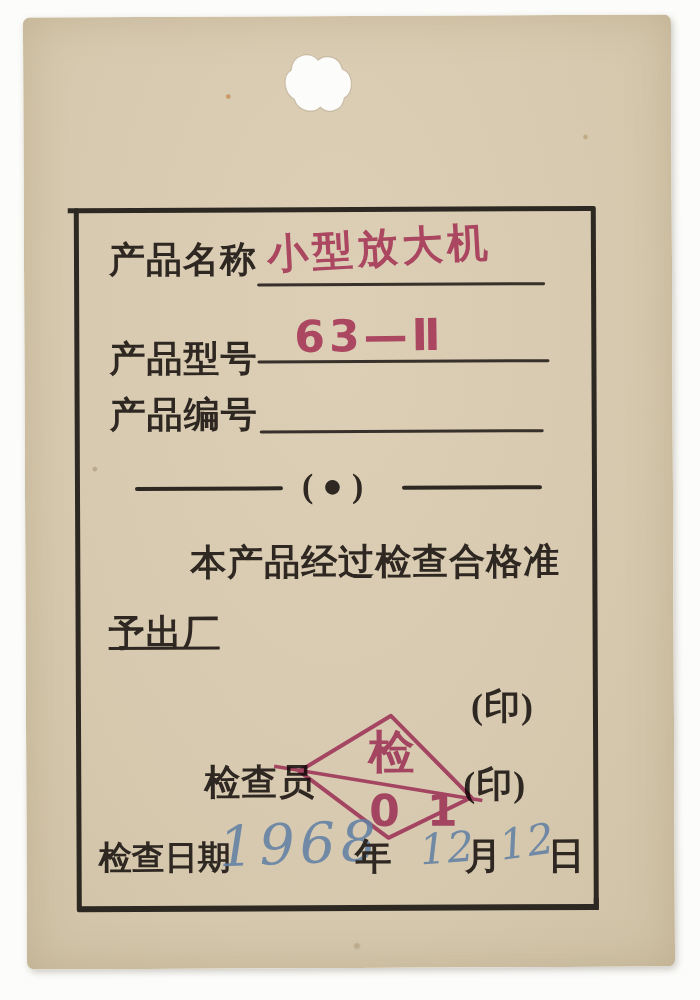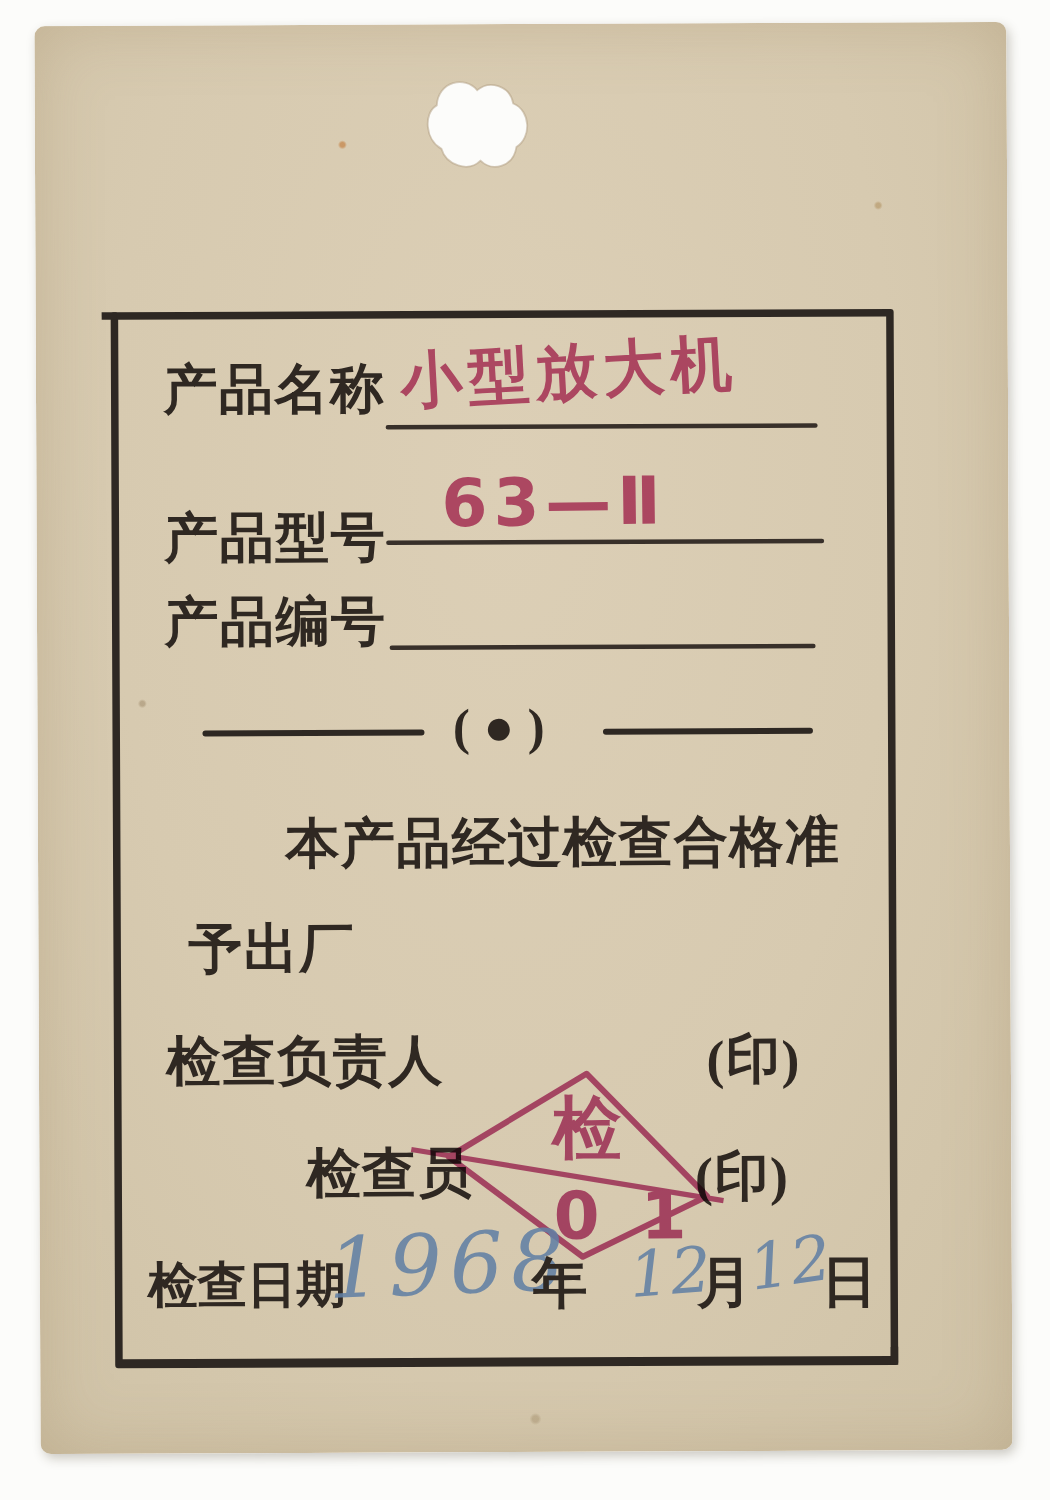--- a/index.html
+++ b/index.html
@@ -107,23 +107,22 @@
     <div class="stamp-text stamp-model">63—Ⅱ</div>
 
     <div class="label" style="left:85px;top:379px;font-family:Liberation Serif, serif;">产品编号</div>
     <div class="underline" style="left:235px;top:414px;width:284px;"></div>
 
     <div class="divider-dash" style="left:110px;top:470px;width:148px;"></div>
     <div class="divider-text">(●)</div>
     <div class="divider-dash" style="left:377px;top:470px;width:140px;"></div>
 
     <div class="label" style="left:165px;top:527px;font-weight:700;">本产品经过检查合格准</div>
-    <div class="label" style="left:100px;top:597px;">予出厂</div>
+    <div class="label" style="left:83px;top:597px;text-decoration:underline;">予出厂</div>
 
-    <div class="label" style="left:85px;top:672px;">检查负责人</div>
     <div class="label" style="left:445px;top:672px;">(印)</div>
 
     <div class="label" style="left:178px;top:747px;">检查员</div>
     <div class="label" style="left:437px;top:750px;">(印)</div>
 
     <svg class="seal-svg" width="236" height="164" viewBox="0 0 236 164">
       <polygon points="33,77 125,22 205,104 122,144" fill="none" stroke="#bc4380" stroke-width="4" stroke-linejoin="round"></polygon>
       <line x1="8" y1="72" x2="216" y2="107" stroke="#bc4380" stroke-width="3.5"></line>
       <text x="125" y="74" text-anchor="middle" font-size="46" font-weight="bold" font-family="DejaVu Sans, Liberation Sans, sans-serif" fill="#bc4380">检</text>
       <text x="150" y="132" text-anchor="middle" font-size="44" font-weight="bold" letter-spacing="6" font-family="DejaVu Sans, Liberation Sans, sans-serif" fill="#bc4380">0 1</text>

